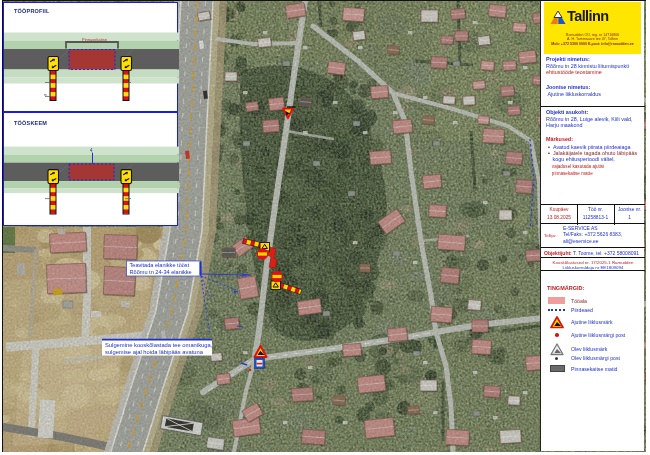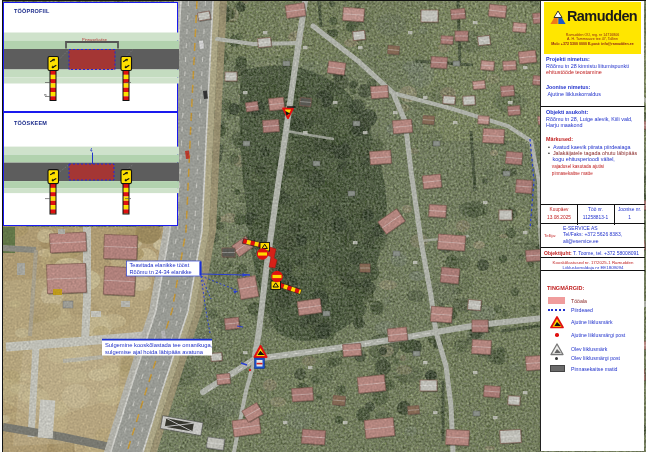--- a/index.html
+++ b/index.html
@@ -1608,21 +1608,21 @@
 
 <div style="position:absolute;left:3px;top:1px;width:97px;height:52px;background:#ffe600;">
 
   <svg width="16" height="14" style="position:absolute;left:6px;top:9px;">
     <path d="M8,0 L16,13 L0,13 Z" fill="#ffe600"></path>
     <path d="M8,0 L12,6.5 L4,6.5 Z" fill="#ffffff" stroke="#222" stroke-width="0.9"></path>
     <path d="M4,6.9 L7.7,6.9 L7.7,13 L0.4,13 Z" fill="#f07818"></path>
     <path d="M8.3,6.9 L12,6.9 L15.6,13 L8.3,13 Z" fill="#1a57c8"></path>
   </svg>
 
-  <div style="position:absolute;left:23px;top:6px;font-size:14.5px;font-weight:bold;color:#1a1a1a;letter-spacing:-0.6px;">Ramudden</div>
+  <div style="position:absolute;left:23px;top:6px;font-size:14.5px;font-weight:bold;color:#1a1a1a;letter-spacing:-0.6px;">Tallinn</div>
 
   <div style="position:absolute;left:0;top:31px;width:97px;text-align:center;font-size:3.6px;color:#8a1a1a;line-height:4.3px;">
     Ramudden OÜ, reg. nr 14716806<br>A. H. Tammsaare tee 47, Tallinn<br><b>Mob: +372 5300 0000  E-post: info@ramudden.ee</b>
   </div>
 </div>
 
 <div style="position:absolute;left:5px;top:55px;font-size:5.4px;color:#2233cc;line-height:6.6px;">
   <span style="font-weight:bold;">Projekti nimetus:</span><br>Rõõmu tn 28 kinnistu liitumispunkti<br><span style="color:#c02020;">ehitustööde teostamine</span>
 </div>
 

